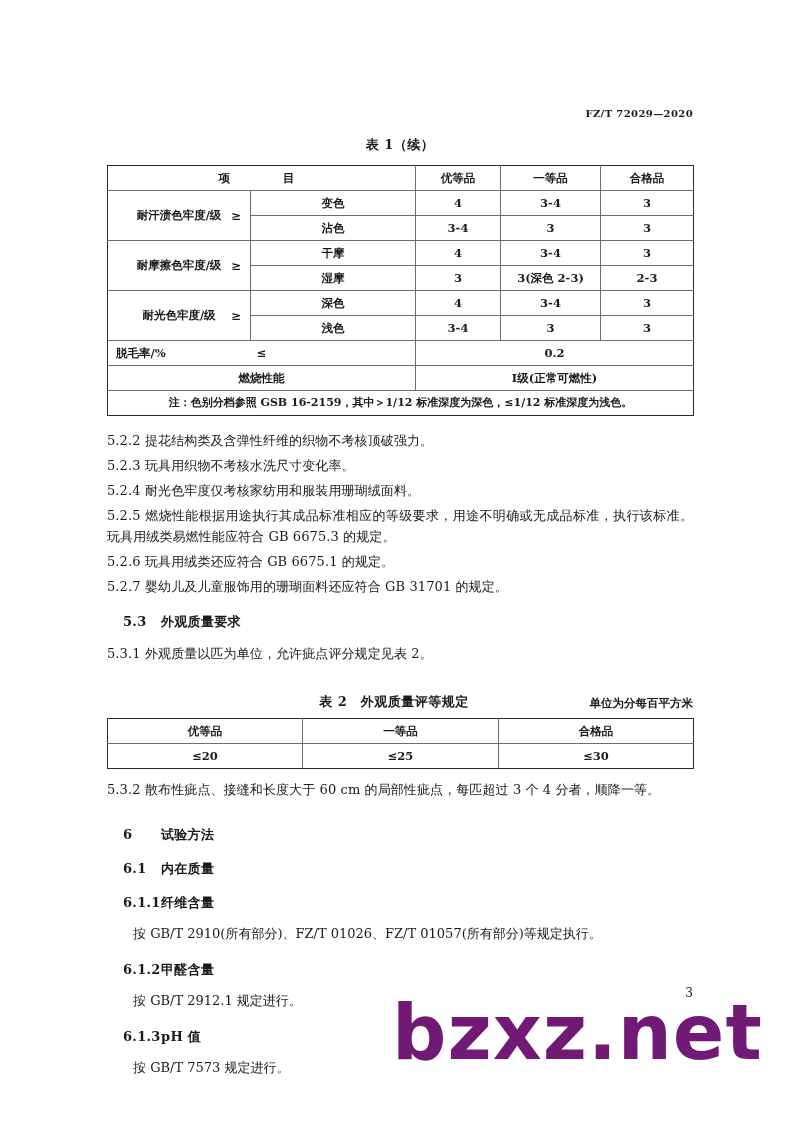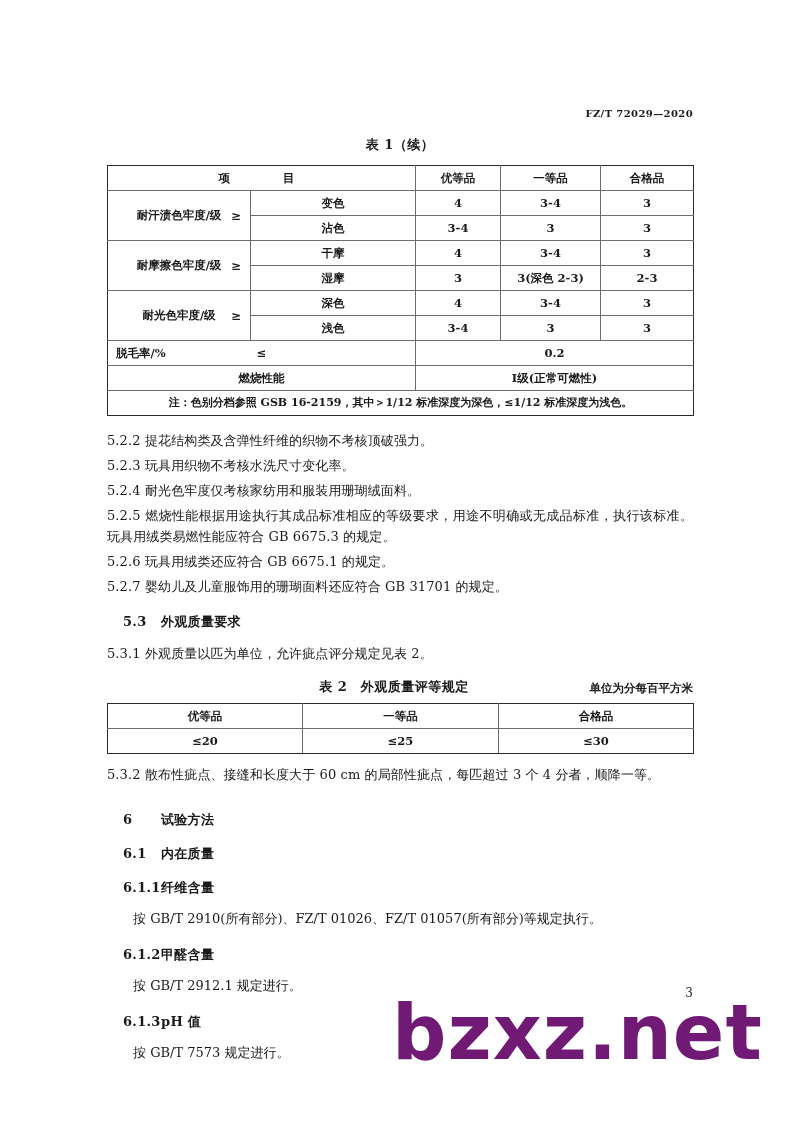--- a/index.html
+++ b/index.html
@@ -74,20 +74,21 @@
     justify-content: space-between;
     margin: 0 0 7px 0;
   }
   .caption-row .cap-spacer { width: 120px; }
   .caption-row .cap-mid {
     flex: 1;
     text-align: center;
     font-size: 13px;
     font-weight: 700;
     letter-spacing: 0.5px;
+    margin-top: 15px;
   }
   .caption-row .cap-unit {
     width: 132px;
     text-align: right;
     font-size: 11.5px;
     font-weight: 700;
   }
 
   
   table.std {

